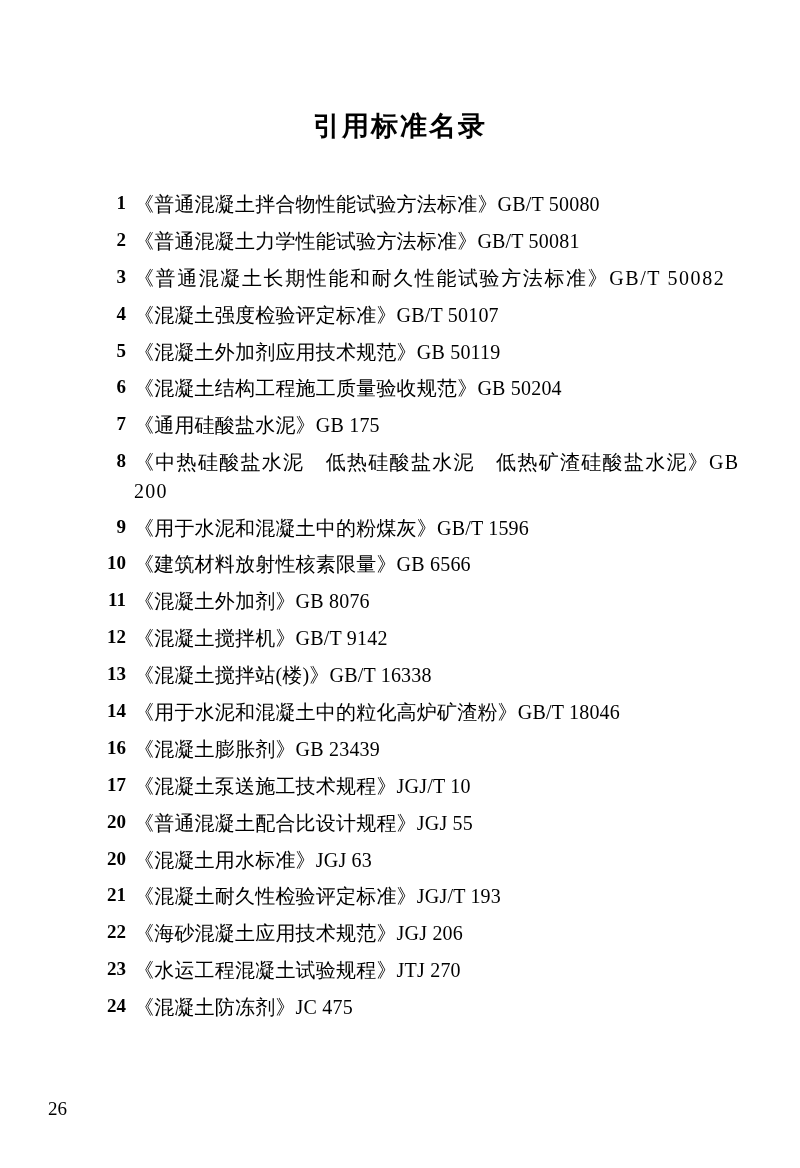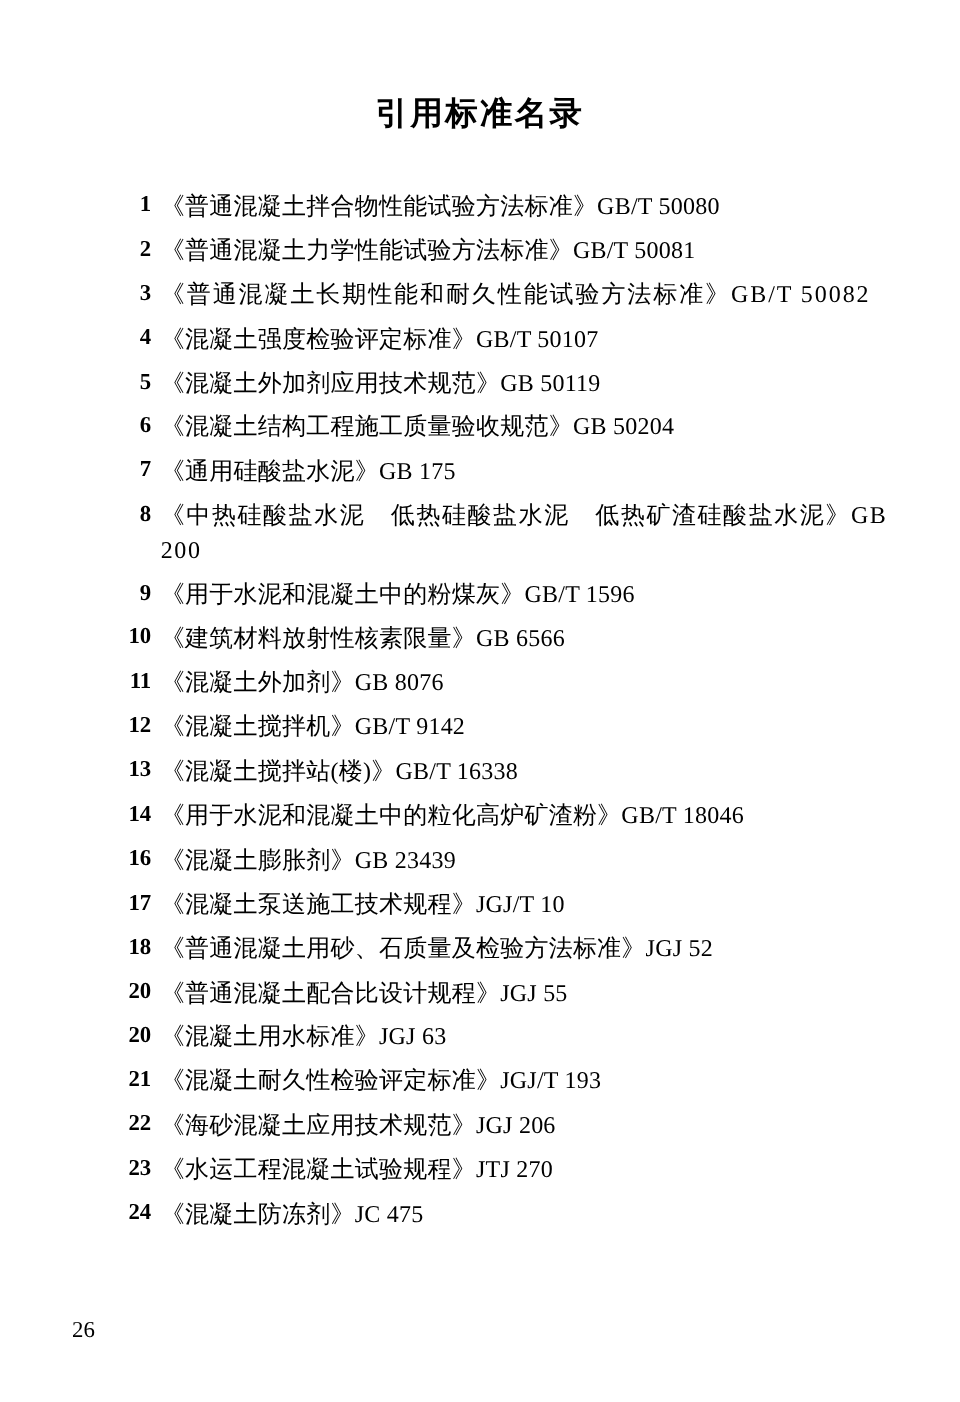--- a/index.html
+++ b/index.html
@@ -20,21 +20,21 @@
     width: 800px;
     height: 1168px;
     box-sizing: border-box;
   }
   .page-title {
     text-align: center;
     font-size: 27px;
     font-weight: bold;
     letter-spacing: 2px;
     margin: 0;
-    padding-top: 76px;
+    padding-top: 108px;
     font-family: "Liberation Serif", "DejaVu Serif", serif;
   }
   .list {
     margin: 0;
     padding: 0;
     list-style: none;
     margin-top: 46px;
     padding-left: 96px;
     padding-right: 60px;
   }
@@ -60,21 +60,21 @@
     letter-spacing: 0.2px;
   }
   .entry.wide .txt {
     letter-spacing: 1.6px;
   }
   .entry.wide2 .txt {
     letter-spacing: 1.3px;
   }
   .folio {
     position: absolute;
-    left: 60px;
+    left: 48px;
     bottom: 48px;
     font-size: 19px;
     font-family: "Liberation Serif", "DejaVu Serif", serif;
   }
 </style>
 </head>
 <body>
 
 <div class="page">
 
@@ -139,24 +139,20 @@
     </li>
     <li class="entry">
       <span class="num">16</span>
       <span class="txt">《混凝土膨胀剂》GB 23439</span>
     </li>
     <li class="entry">
       <span class="num">17</span>
       <span class="txt">《混凝土泵送施工技术规程》JGJ/T 10</span>
     </li>
     <li class="entry">
-      <span class="num">18</span>
-      <span class="txt">《普通混凝土用砂、石质量及检验方法标准》JGJ 52</span>
-    </li>
-    <li class="entry">
       <span class="num">20</span>
       <span class="txt">《普通混凝土配合比设计规程》JGJ 55</span>
     </li>
     <li class="entry">
       <span class="num">20</span>
       <span class="txt">《混凝土用水标准》JGJ 63</span>
     </li>
     <li class="entry">
       <span class="num">21</span>
       <span class="txt">《混凝土耐久性检验评定标准》JGJ/T 193</span>

